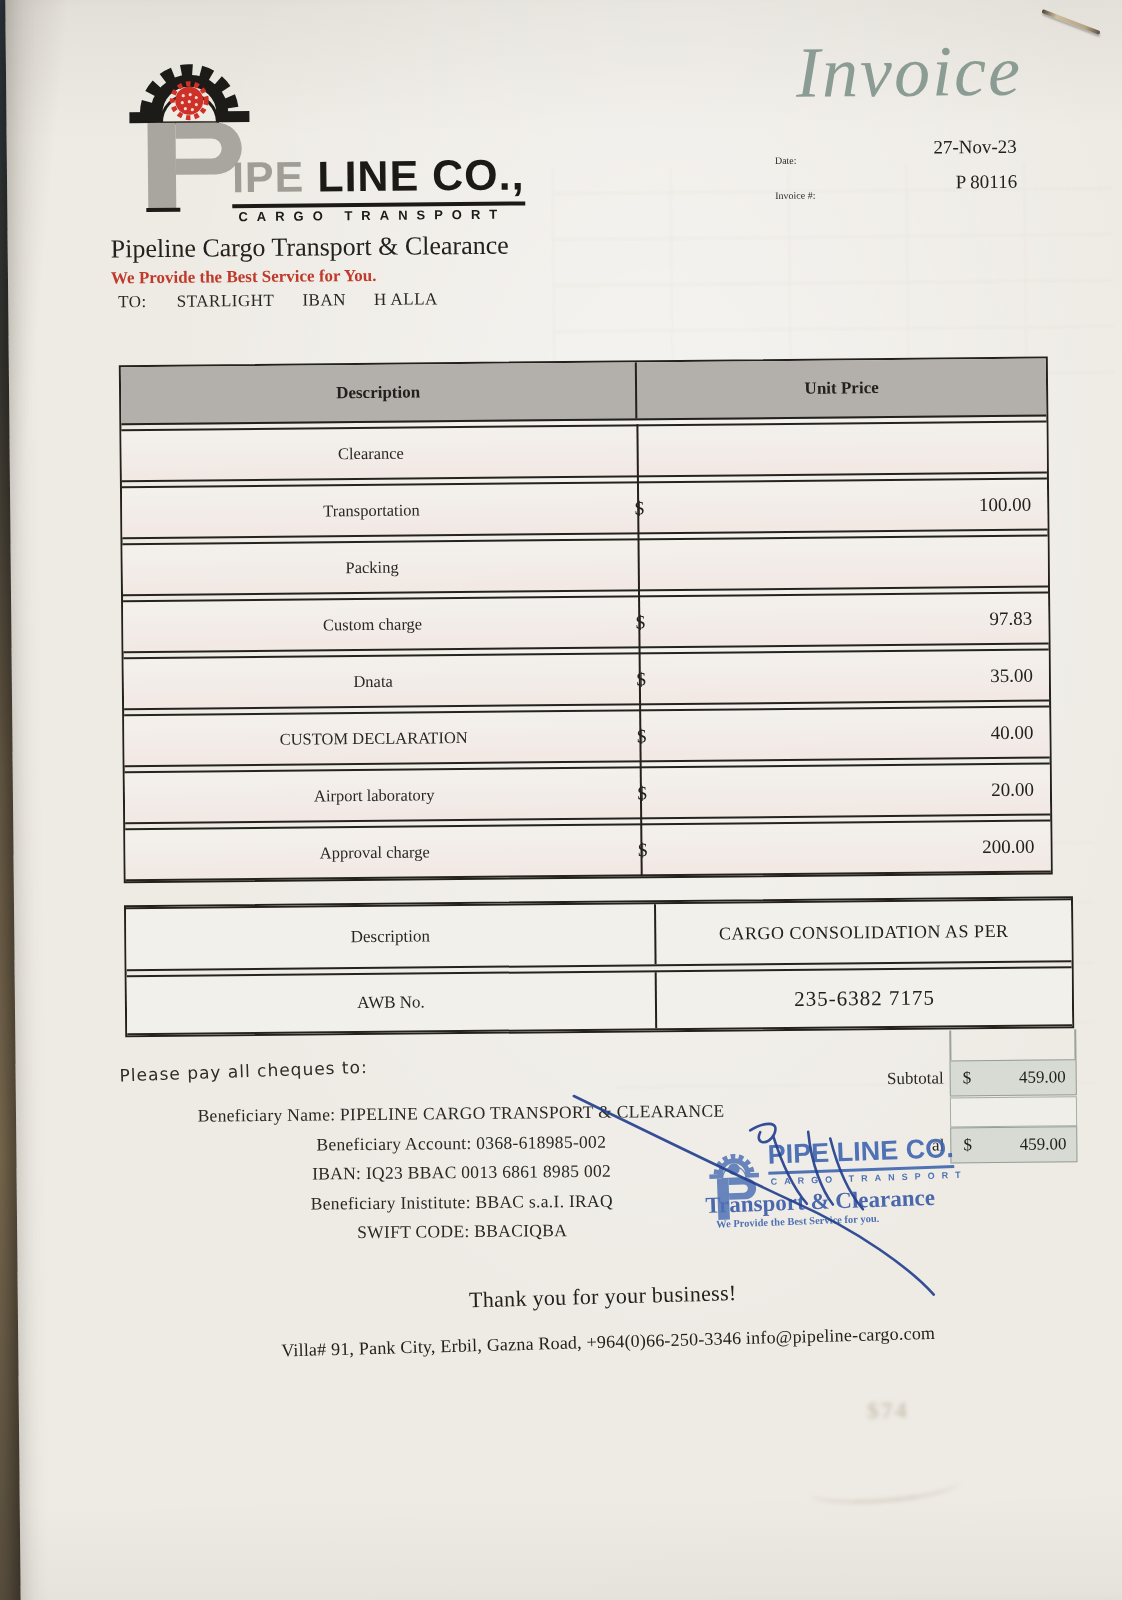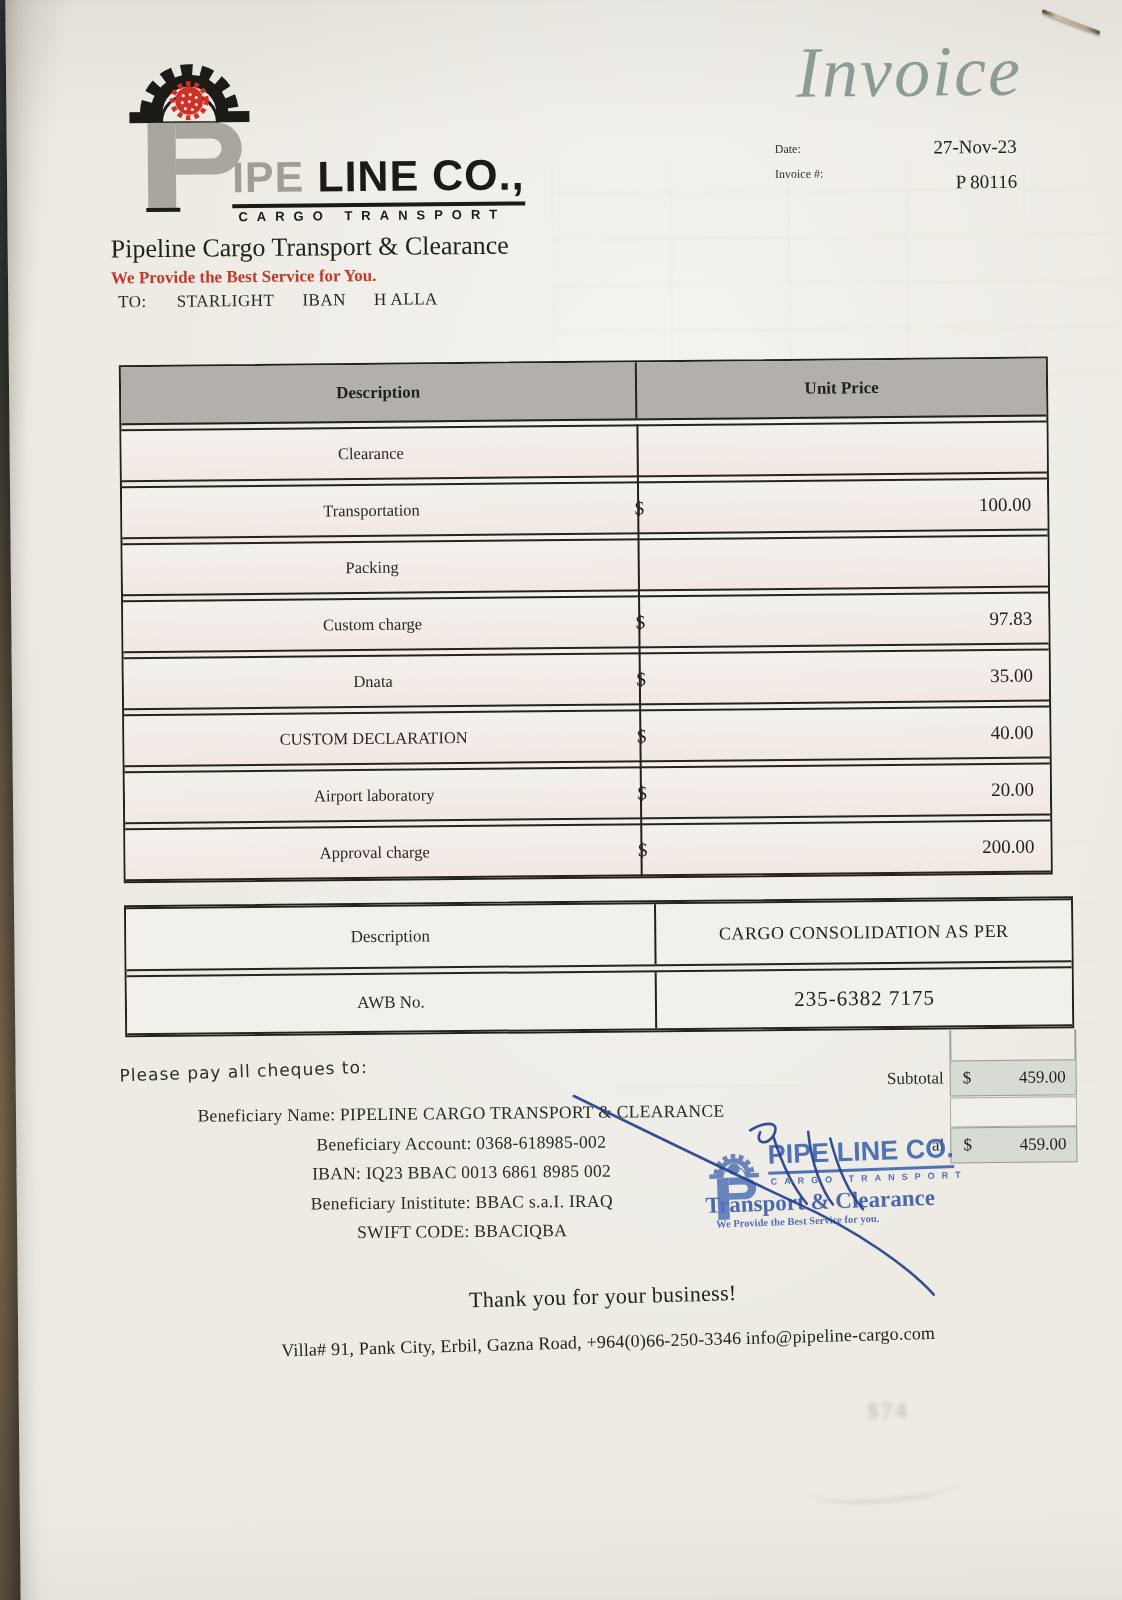--- a/index.html
+++ b/index.html
@@ -62,21 +62,21 @@
   .logo-sub{position:absolute;left:128px;top:158px;font-family:"Liberation Sans",sans-serif;
     font-weight:bold;font-size:13px;letter-spacing:9px;color:#1c1a17;white-space:nowrap;}
   .company-name{position:absolute;left:0px;top:182px;font-size:26px;color:#23211d;white-space:nowrap;}
   .tagline{position:absolute;left:0px;top:216px;font-size:17px;font-weight:bold;color:#bf3a2b;white-space:nowrap;}
 
   
   .invoice-title{
     position:absolute;left:790px;top:36px;font-size:72px;font-style:italic;
     color:#8a9c93;letter-spacing:2px;
   }
-  .meta-label{position:absolute;left:768px;font-size:12px;color:#2e2c27;}
+  .meta-label{position:absolute;left:768px;font-size:10px;color:#2e2c27;margin-top:13px;}
   .meta-value{position:absolute;left:856px;width:154px;text-align:right;font-size:19px;color:#23211d;}
 
   
   .to-line{position:absolute;left:110px;top:290px;display:flex;gap:30px;font-size:17px;letter-spacing:.5px;color:#2a2823;}
 
   
   .charges-table{position:absolute;left:110px;top:363px;width:925px;border:2.5px solid #24211d;}
   .charges-header{display:flex;height:56px;background:#b3b0ab;border-bottom:2px solid #24211d;}
   .charges-header .hcell{display:flex;align-items:center;justify-content:center;font-weight:bold;font-size:17px;color:#23211d;}
   .hc-desc{width:55.7%;border-right:2px solid #24211d;}
@@ -166,21 +166,21 @@
       </svg>
       <div class="logo-text"><span class="gray">IPE</span><span class="black"> LINE CO.,</span></div>
       <div class="logo-sub">CARGO TRANSPORT</div>
       <div class="company-name">Pipeline Cargo Transport &amp; Clearance</div>
       <div class="tagline">We Provide the Best Service for You.</div>
     </div>
 
     <div class="invoice-title">Invoice</div>
     <div class="meta-label" style="top:146px;">Date:</div>
     <div class="meta-value" style="top:142px;">27-Nov-23</div>
-    <div class="meta-label" style="top:171px;">Invoice #:</div>
+    <div class="meta-label" style="top:181px;">Invoice #:</div>
     <div class="meta-value" style="top:177px;">P  80116</div>
 
     <div class="to-line">
       <span>TO:</span>
       <span id="to-names" style="display:flex;gap:28px;">
           <span>STARLIGHT</span>
           <span>IBAN</span>
           <span>H ALLA</span>
         </span>
     </div>

